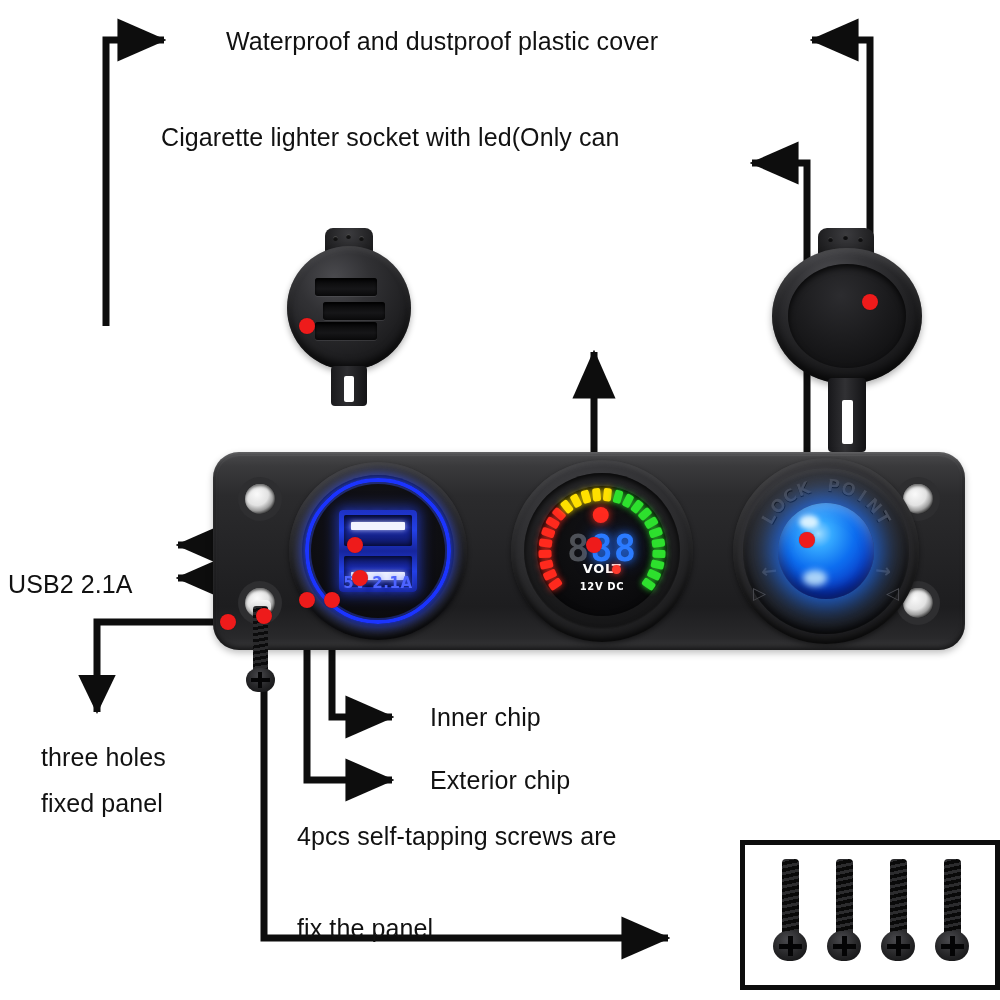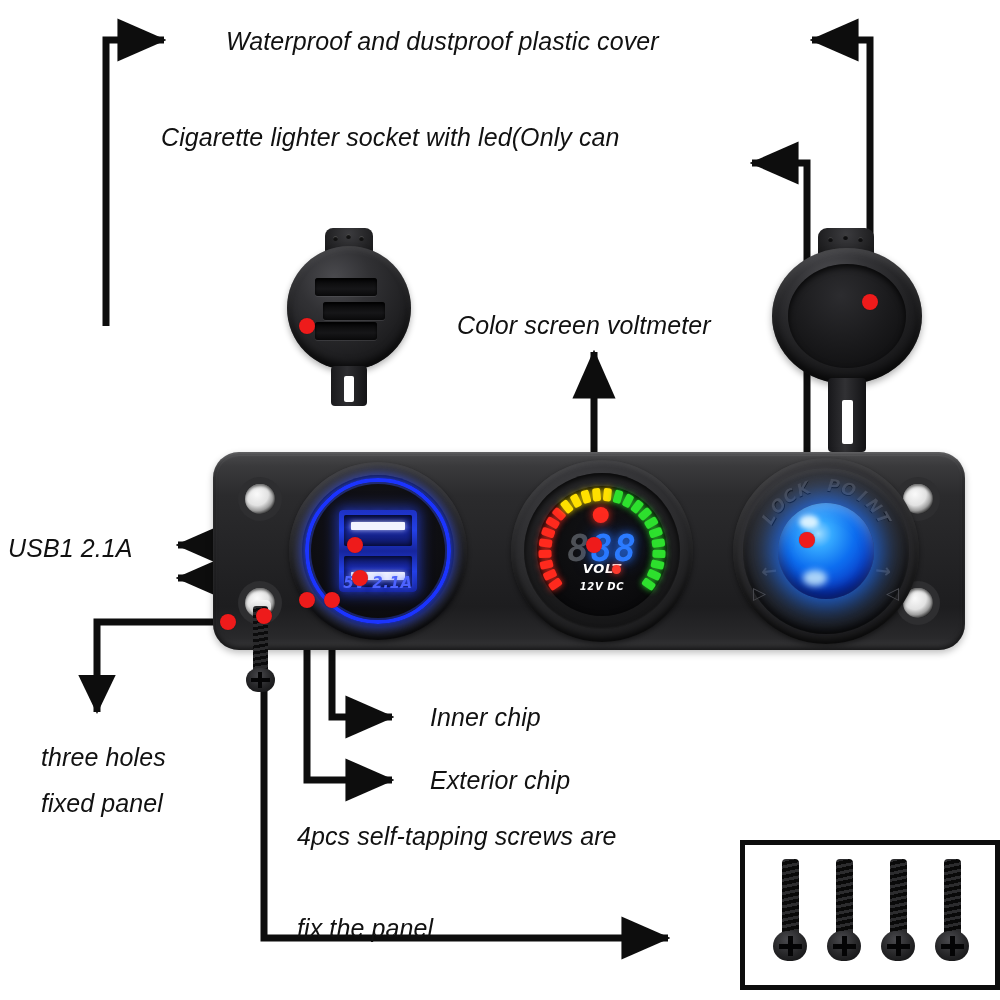--- a/index.html
+++ b/index.html
@@ -1,18 +1,18 @@
 <!DOCTYPE html>
 <html><head>
 <meta charset="utf-8">
 <style>
   html,body{margin:0;padding:0;background:#ffffff;}
   body{width:1000px;height:1000px;position:relative;overflow:hidden;
        font-family:"Liberation Sans","DejaVu Sans",sans-serif;color:#111;}
-  .stage{position:absolute;inset:0;width:872px;height:1000px;font-style:italic;}
+  .stage{position:absolute;inset:0;width:872px;height:1000px;}
 
   
   .callout{position:absolute;font-size:25px;line-height:44px;color:#111;white-space:pre;letter-spacing:.1px;}
 
   
   svg.leaders{position:absolute;left:0;top:0;width:1000px;height:1000px;pointer-events:none;}
 
   
   .panel{position:absolute;left:213px;top:452px;width:752px;height:198px;
     border-radius:26px;
@@ -183,23 +183,22 @@
       <path d="M307,600 L307,780 L392,780" marker-end="url(#ar)"></path>
 
       <path d="M264,616 L264,938 L668,938" marker-end="url(#ar)"></path>
     </g>
   </svg>
 
   <div class="callout" style="left:226px;top:19px;">Waterproof and dustproof plastic cover</div>
 
   <div class="callout" style="left:161px;top:115px;">Cigarette lighter socket with led(Only can</div>
 
-  <div class="callout" style="left:457px;top:303px;">Color screen voltmeter</div>
-
-  <div class="callout" style="left:8px;top:526px;">USB1 2.1A</div>
+
+  <div class="callout" style="left:8px;top:562px;">USB2 2.1A</div>
 
   <div class="callout" style="left:430px;top:695px;">Inner chip</div>
   <div class="callout" style="left:430px;top:758px;">Exterior chip</div>
 
   <div class="callout" style="left:41px;top:735px;">three holes</div>
   <div class="callout" style="left:41px;top:781px;">fixed panel</div>
 
   <div class="callout" style="left:297px;top:814px;">4pcs self-tapping screws are</div>
   <div class="callout" style="left:297px;top:906px;">fix the panel</div>
 

